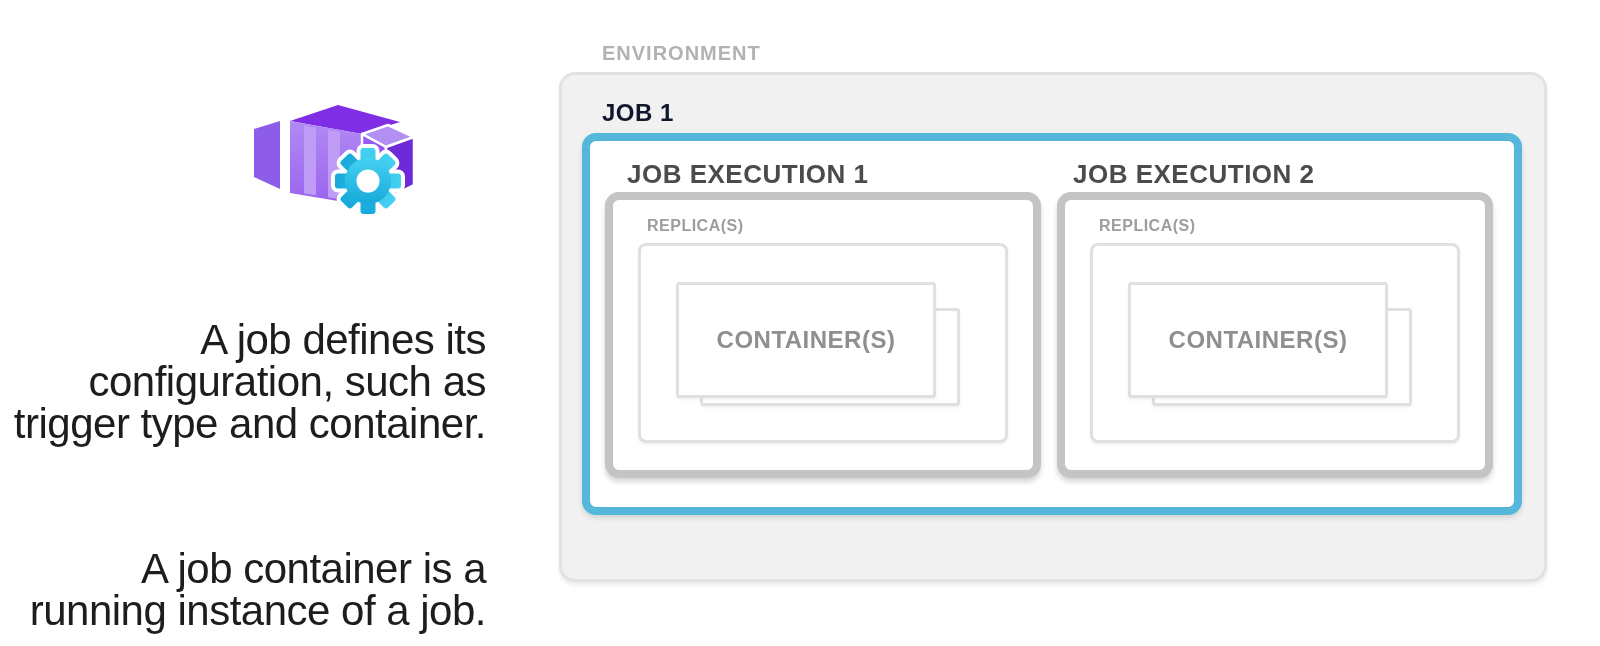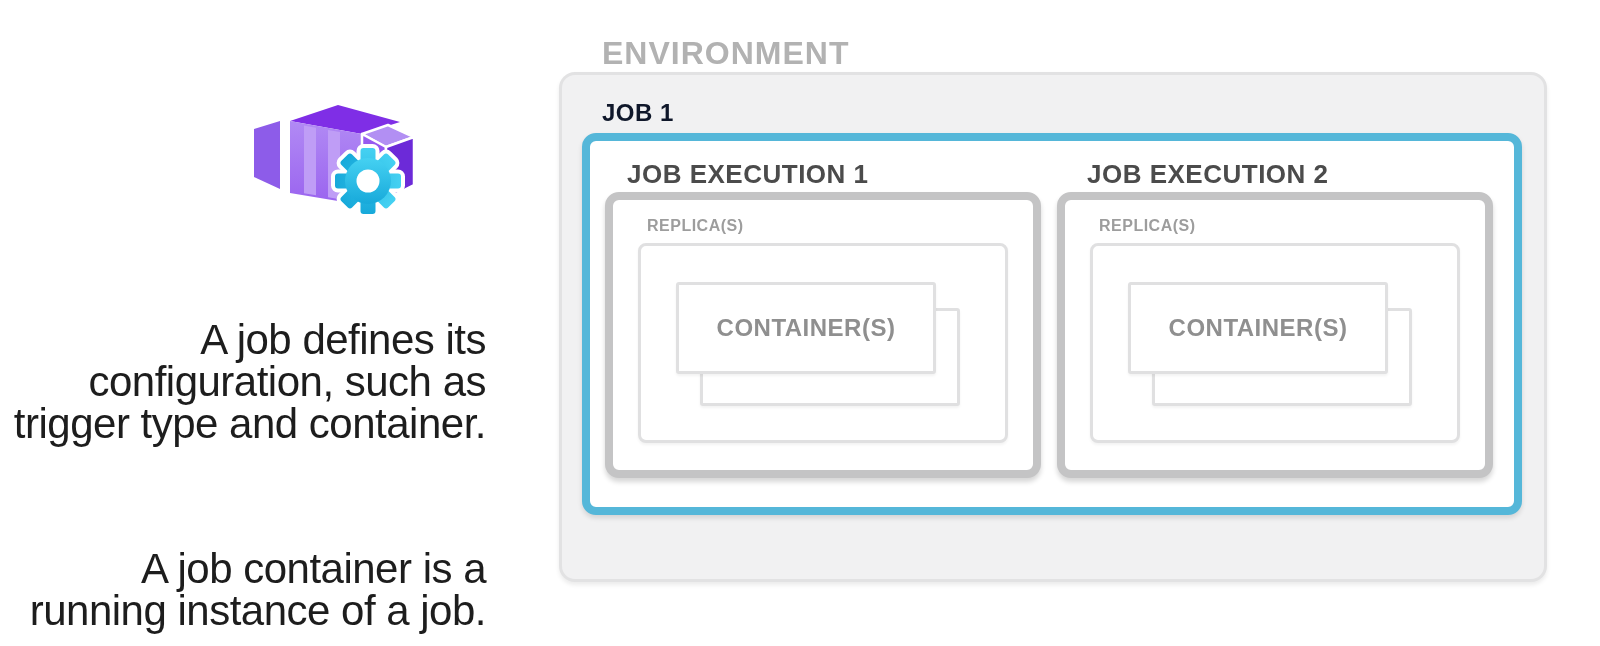--- a/index.html
+++ b/index.html
@@ -12,21 +12,21 @@
   .copy{
     position:absolute;right:1114px;width:520px;top:277px;
     text-align:right;font-size:42px;line-height:42px;color:#1d1d1d;
     white-space:pre-line;letter-spacing:-0.5px;
   }
   .copy p{margin:0;}
   .copy p + p{margin-top:61px;}
   .copy .b{font-weight:400;}
   
   .env-label{
-    position:absolute;left:602px;top:41px;font-size:32px;line-height:24px;
+    position:absolute;left:602px;top:41px;font-size:20px;line-height:24px;
     font-weight:700;color:#b2b2b2;letter-spacing:1px;
   }
   .env-box{
     position:absolute;left:559px;top:72px;width:988px;height:510px;box-sizing:border-box;
     background:#f1f1f2;border:3px solid #e2e2e3;border-radius:16px;
     box-shadow:0 3px 4px rgba(0,0,0,0.08);
   }
   .job-label{
     position:absolute;left:602px;top:101px;font-size:24px;line-height:24px;
     font-weight:700;color:#0f172a;letter-spacing:0.5px;
@@ -36,42 +36,42 @@
     background:#ffffff;border:8px solid #55b7d9;border-radius:14px;
     box-shadow:0 3px 5px rgba(0,0,0,0.12);
   }
   .exec-group{position:absolute;top:161px;width:436px;height:317px;}
   .exec-group.g1{left:605px;}
   .exec-group.g2{left:1057px;}
   .exec-title{
     position:absolute;left:22px;top:0;font-size:26px;line-height:26px;
     font-weight:700;color:#4b4b4b;letter-spacing:0.5px;white-space:nowrap;
   }
-  .exec-group.g2 .exec-title{left:30px;}
+  .exec-group.g2 .exec-title{left:16px;}
   .replica-outer{
     position:absolute;left:0;top:31px;width:436px;height:286px;box-sizing:border-box;
     background:#ffffff;border:8px solid #c4c4c5;border-radius:14px;
     box-shadow:0 4px 5px rgba(0,0,0,0.16);
   }
   .replica-label{
     position:absolute;left:42px;top:53px;font-size:16px;line-height:24px;
     font-weight:700;color:#9d9d9d;letter-spacing:0.5px;
   }
   .replica-inner{
     position:absolute;left:33px;top:82px;width:370px;height:200px;box-sizing:border-box;
     background:#ffffff;border:3px solid #e0e0e1;border-radius:8px;
     box-shadow:0 2px 3px rgba(0,0,0,0.05);
   }
   .container-back{
     position:absolute;left:95px;top:147px;width:260px;height:98px;box-sizing:border-box;
     background:#ffffff;border:3px solid #e0e0e1;border-radius:3px;
     box-shadow:0 2px 3px rgba(0,0,0,0.05);
   }
   .container-front{
-    position:absolute;left:71px;top:121px;width:260px;height:92px;box-sizing:border-box;
+    position:absolute;left:71px;top:121px;width:260px;height:116px;box-sizing:border-box;
     background:#ffffff;border:3px solid #e0e0e1;border-radius:3px;
     display:flex;align-items:center;justify-content:center;
     box-shadow:0 2px 3px rgba(0,0,0,0.05);
   }
   .container-label{
     font-size:24px;font-weight:700;color:#8f8f8f;letter-spacing:0.5px;white-space:nowrap;
   }
 </style>
 </head>
 <body>

